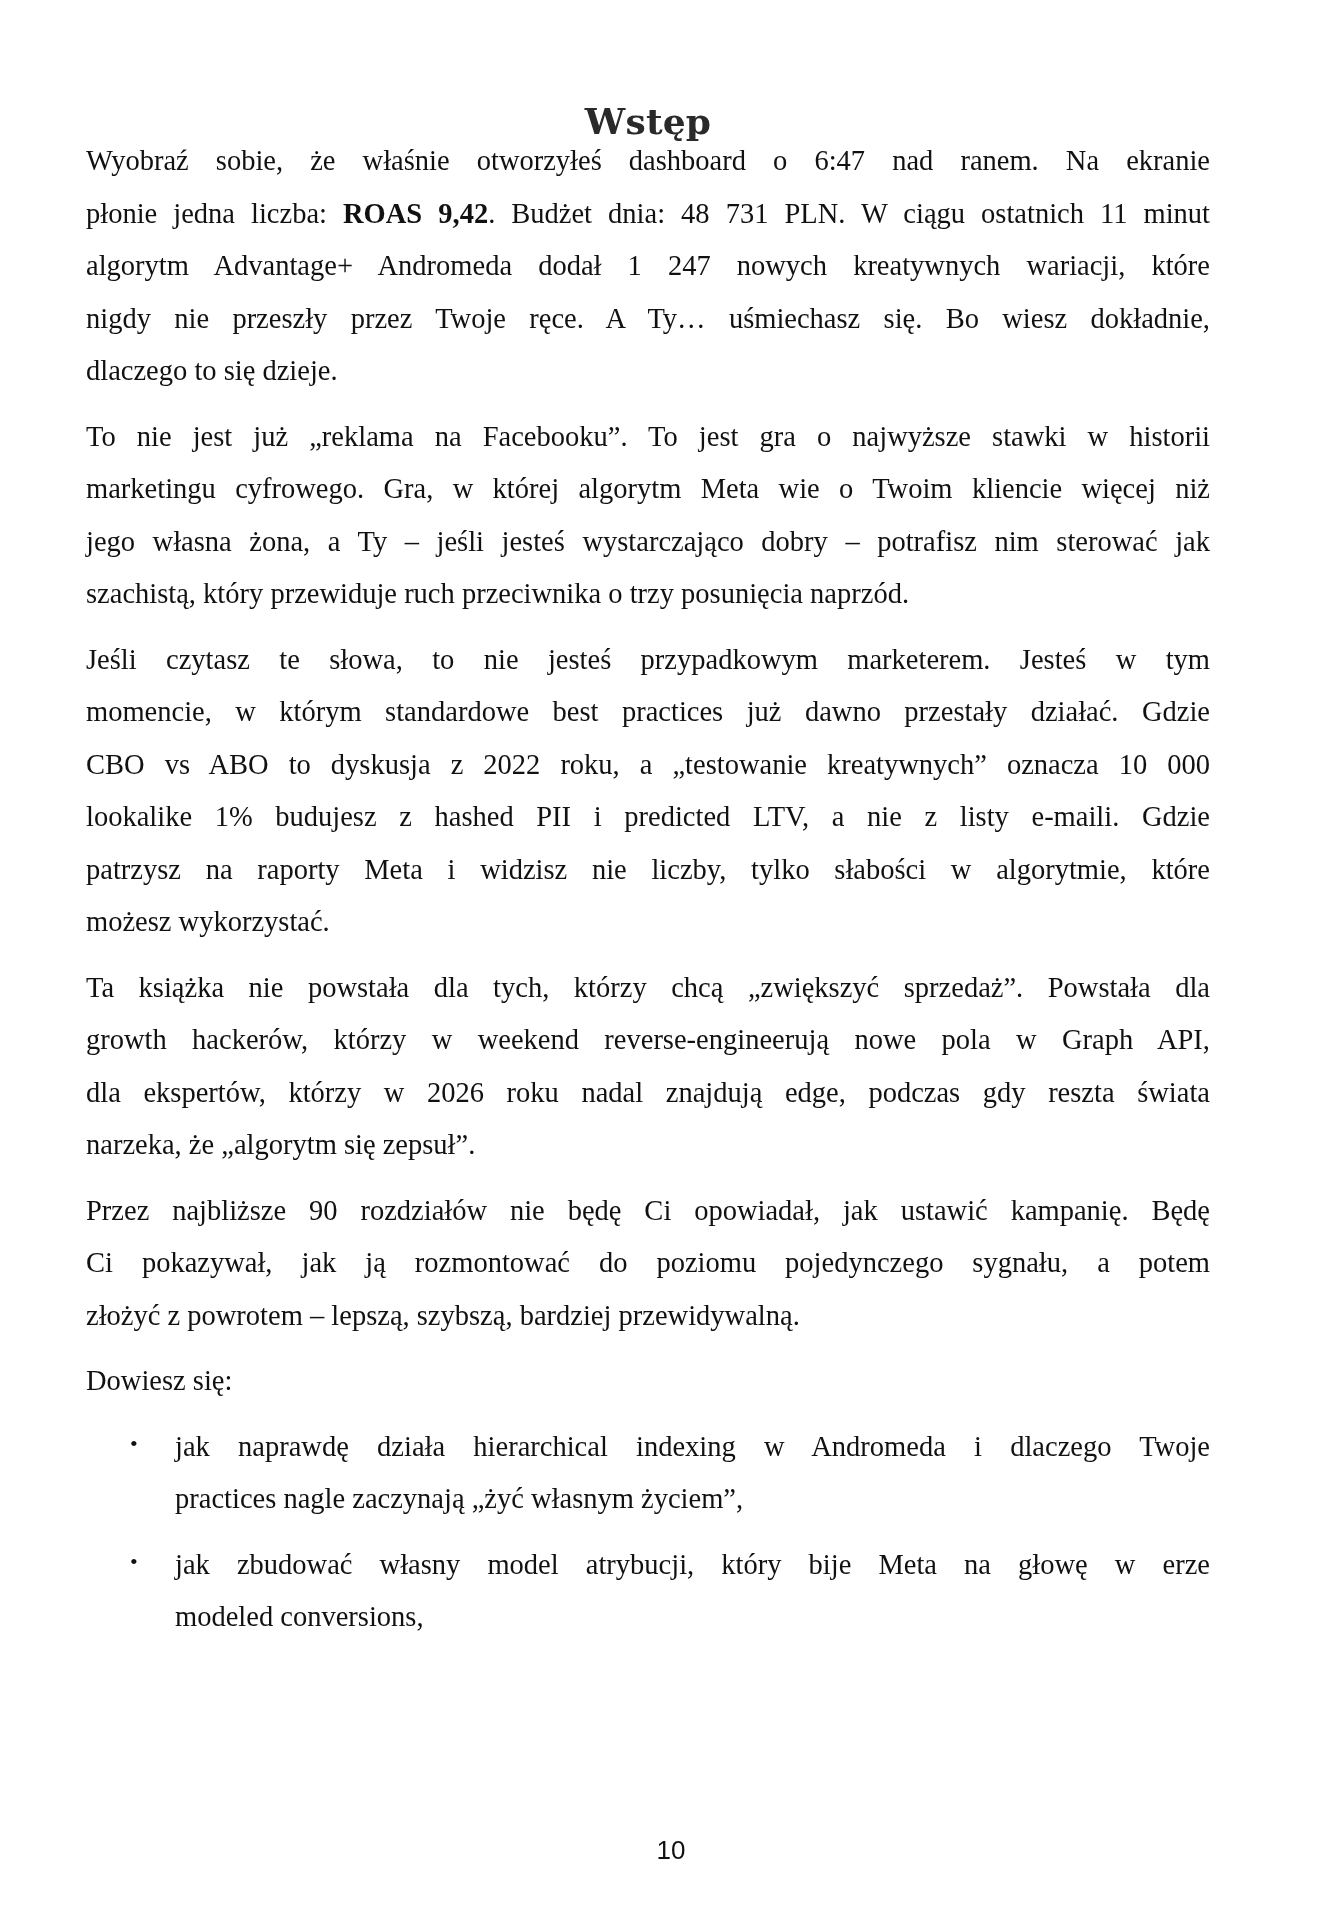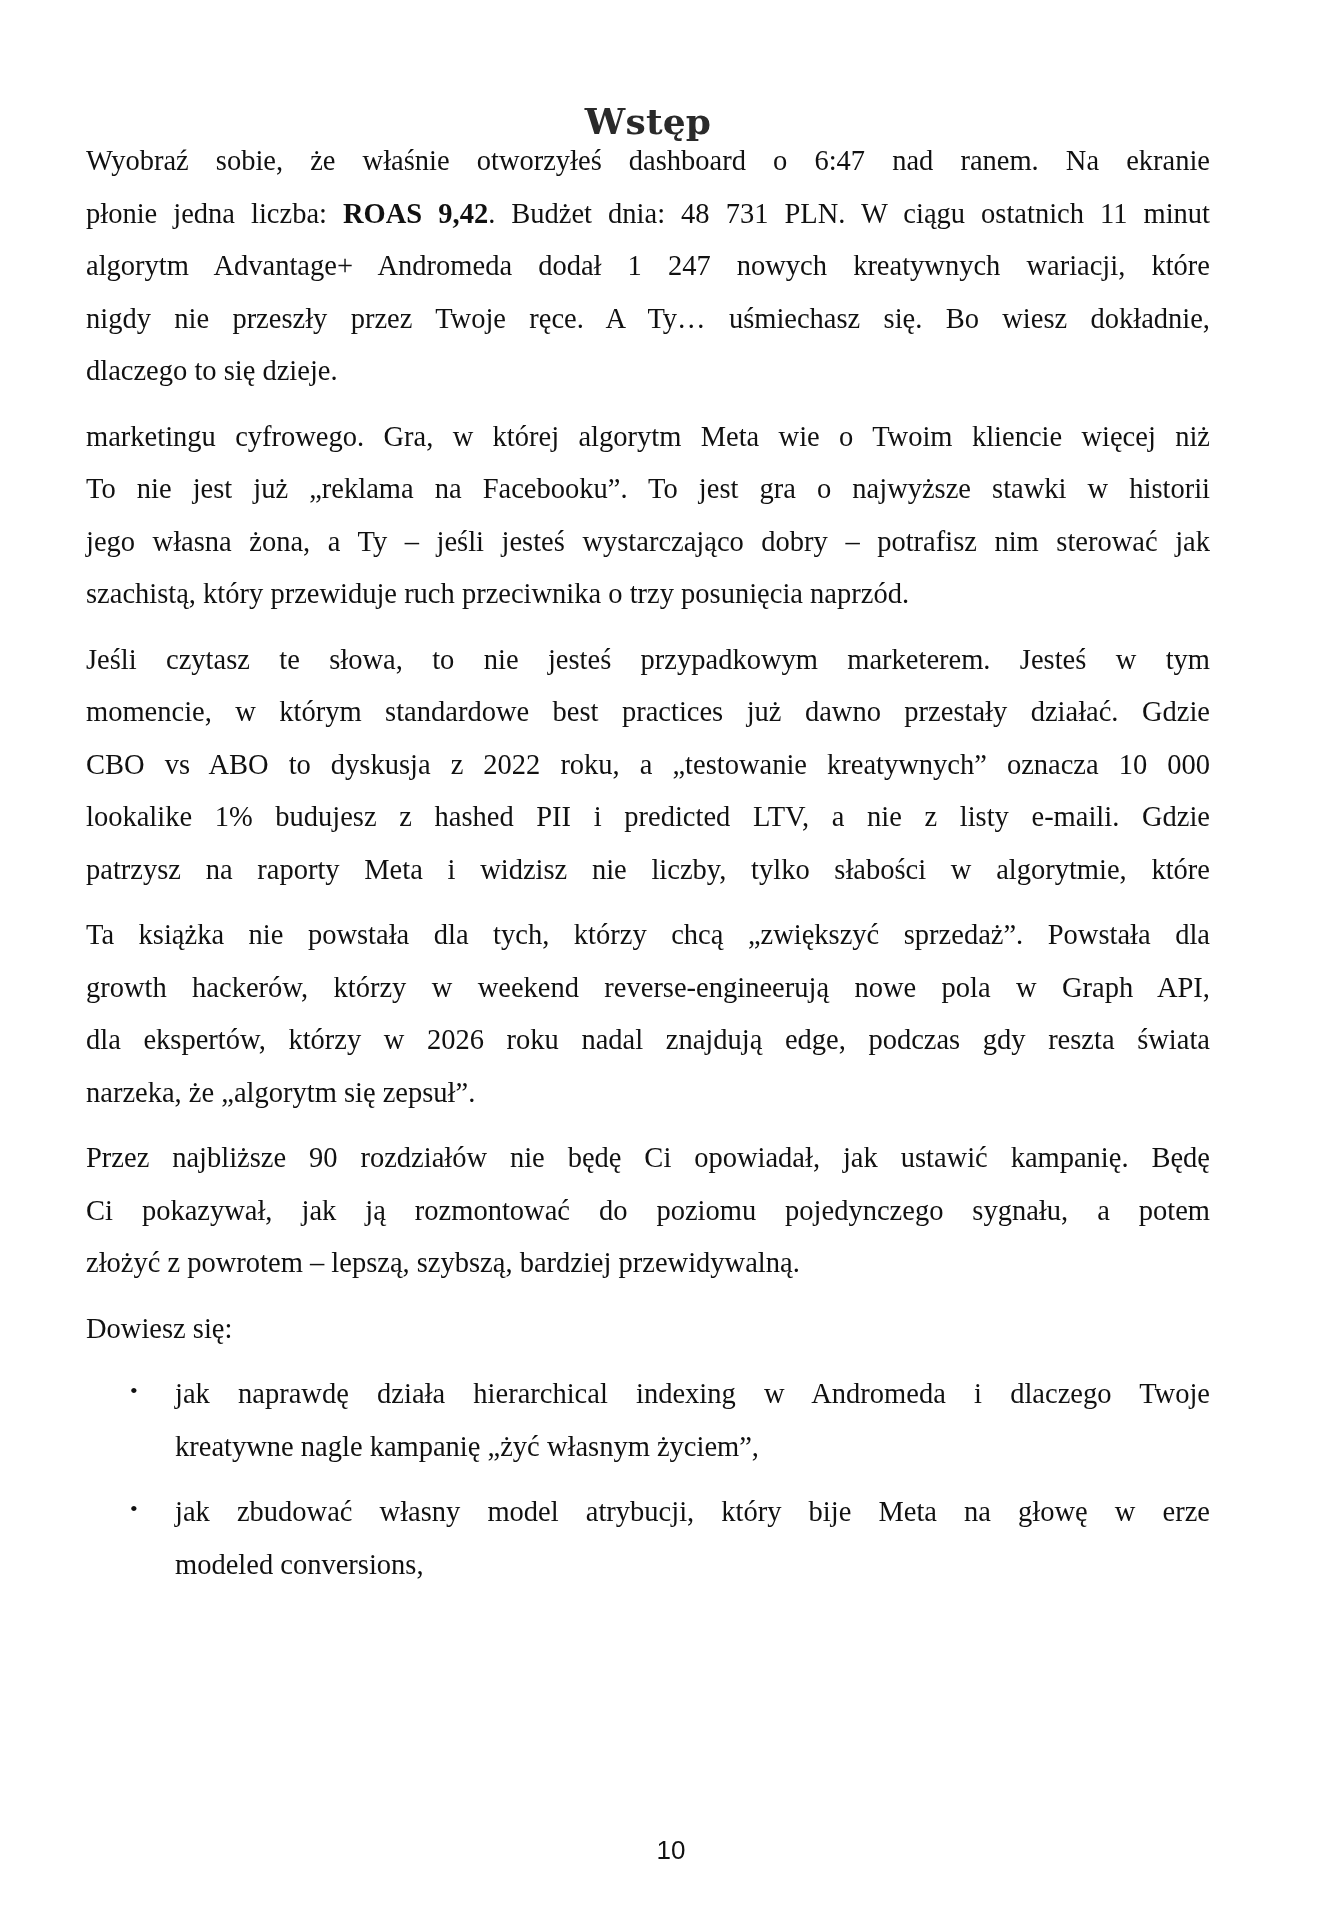--- a/index.html
+++ b/index.html
@@ -106,32 +106,33 @@
 
     <div class="para">
       <span class="line">Wyobraź sobie, że właśnie otworzyłeś dashboard o 6:47 nad ranem. Na ekranie</span>
       <span class="line"><span>płonie jedna liczba: </span><span class="bold">ROAS 9,42</span><span>. Budżet dnia: 48 731 PLN. W ciągu ostatnich 11 minut</span></span>
       <span class="line">algorytm Advantage+ Andromeda dodał 1 247 nowych kreatywnych wariacji, które</span>
       <span class="line">nigdy nie przeszły przez Twoje ręce. A Ty… uśmiechasz się. Bo wiesz dokładnie,</span>
       <span class="line last">dlaczego to się dzieje.</span>
     </div>
 
     <div class="para">
+      <span class="line">To nie jest już „reklama na Facebooku”. To jest gra o najwyższe stawki w historii</span>
       <span class="line">marketingu cyfrowego. Gra, w której algorytm Meta wie o Twoim kliencie więcej niż</span>
-      <span class="line">To nie jest już „reklama na Facebooku”. To jest gra o najwyższe stawki w historii</span>
       <span class="line">jego własna żona, a Ty – jeśli jesteś wystarczająco dobry – potrafisz nim sterować jak</span>
       <span class="line last">szachistą, który przewiduje ruch przeciwnika o trzy posunięcia naprzód.</span>
     </div>
 
     <div class="para">
       <span class="line">Jeśli czytasz te słowa, to nie jesteś przypadkowym marketerem. Jesteś w tym</span>
       <span class="line">momencie, w którym standardowe best practices już dawno przestały działać. Gdzie</span>
       <span class="line">CBO vs ABO to dyskusja z 2022 roku, a „testowanie kreatywnych” oznacza 10 000</span>
       <span class="line">lookalike 1% budujesz z hashed PII i predicted LTV, a nie z listy e-maili. Gdzie</span>
       <span class="line">patrzysz na raporty Meta i widzisz nie liczby, tylko słabości w algorytmie, które</span>
+      <span class="line last">możesz wykorzystać.</span>
     </div>
 
     <div class="para">
       <span class="line">Ta książka nie powstała dla tych, którzy chcą „zwiększyć sprzedaż”. Powstała dla</span>
       <span class="line">growth hackerów, którzy w weekend reverse-engineerują nowe pola w Graph API,</span>
       <span class="line">dla ekspertów, którzy w 2026 roku nadal znajdują edge, podczas gdy reszta świata</span>
       <span class="line last">narzeka, że „algorytm się zepsuł”.</span>
     </div>
 
     <div class="para">
@@ -141,21 +142,21 @@
     </div>
 
     <div class="para">
       <span class="line last">Dowiesz się:</span>
     </div>
 
     <ul class="bullet-list">
       <li class="bullet-item">
         <span class="bullet-glyph">•</span>
         <span class="line">jak naprawdę działa hierarchical indexing w Andromeda i dlaczego Twoje</span>
-        <span class="line last">kreatywne nagle kampanię „żyć własnym życiem”,</span>
+        <span class="line last">practices nagle zaczynają „żyć własnym życiem”,</span>
       </li>
       <li class="bullet-item">
         <span class="bullet-glyph">•</span>
         <span class="line">jak zbudować własny model atrybucji, który bije Meta na głowę w erze</span>
         <span class="line last">modeled conversions,</span>
       </li>
     </ul>
 
   </div>
 

